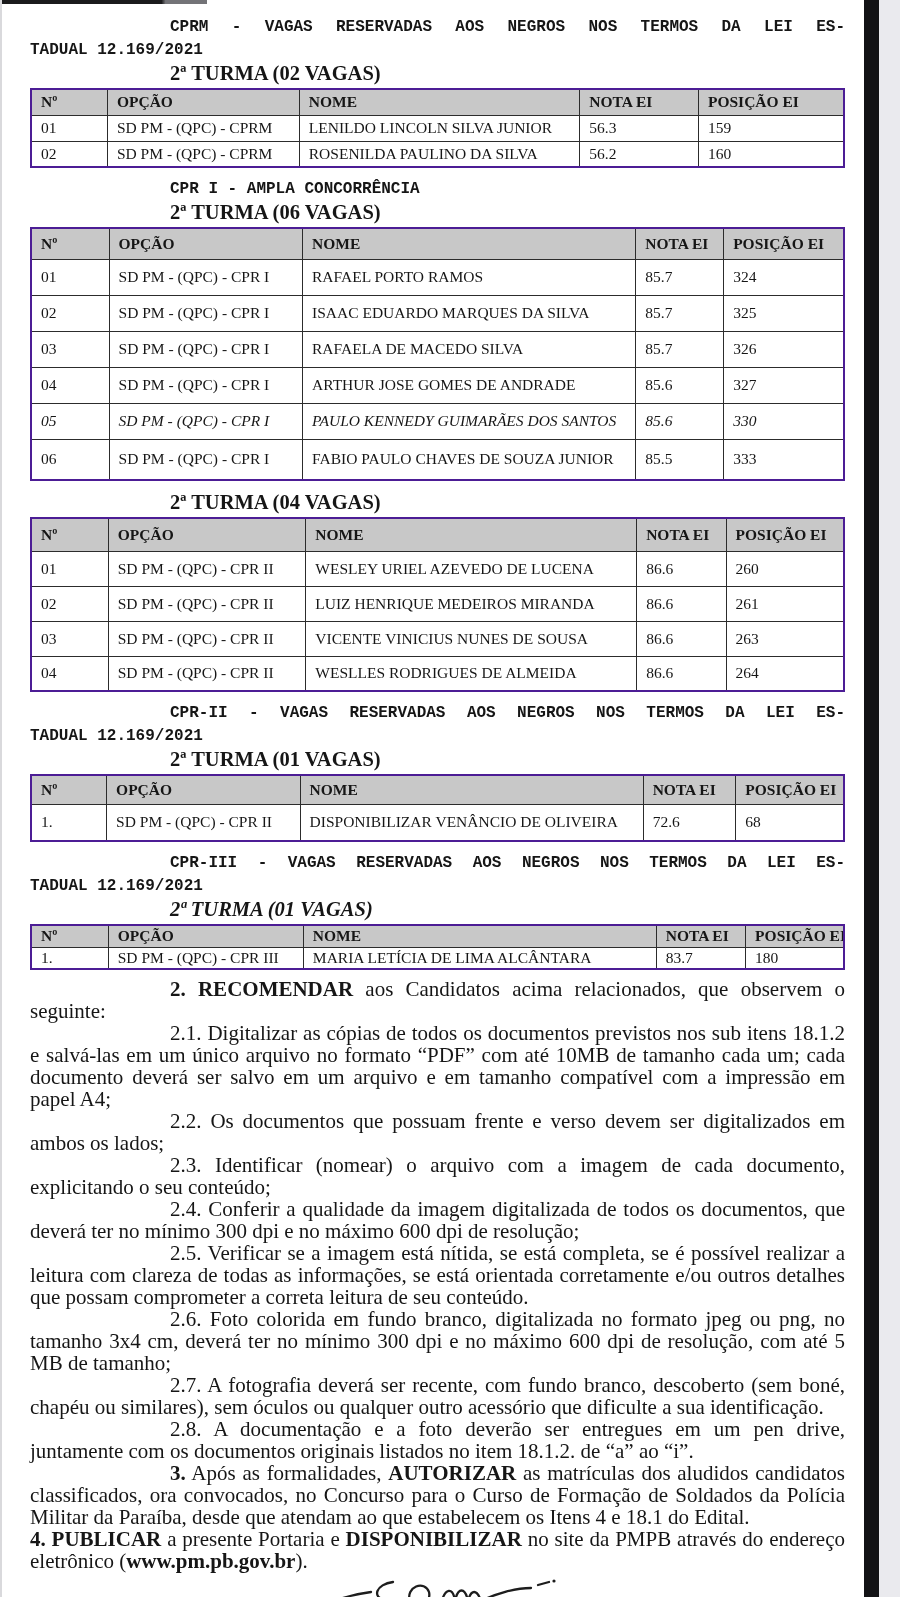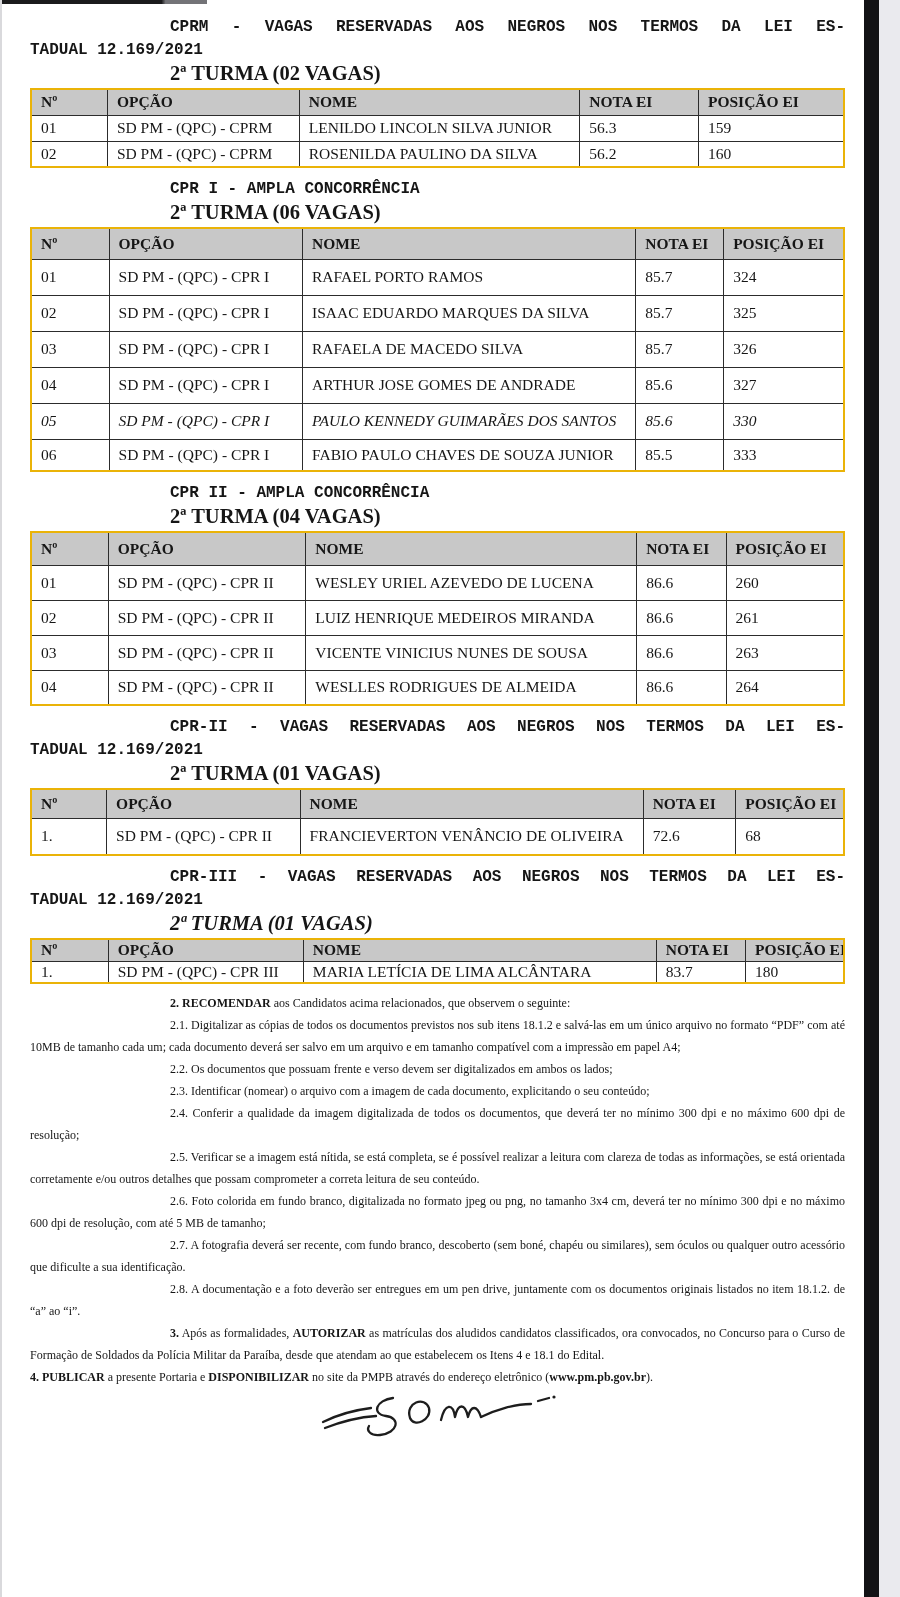--- a/index.html
+++ b/index.html
@@ -10,26 +10,26 @@
   }
   .page{position:absolute;left:30px;top:16px;width:815px;}
   
   .h{font-weight:bold;font-size:16px;line-height:23px;white-space:normal;font-family:Liberation Mono, monospace;}
   .h-just{padding-left:140px;text-align:justify;text-align-last:justify;}
   .h-left{padding-left:140px;}
   .turma{font-weight:bold;font-size:20.5px;line-height:23px;padding-left:140px;}
   .turma.it{font-style:italic;}
   .section + .section{margin-top:10px;}
   
-  table{width:100%;border-collapse:collapse;margin-top:3px;border:2px solid #eab308;table-layout:fixed;}
+  table{width:100%;border-collapse:collapse;margin-top:3px;border:2px solid #4c1d95;table-layout:fixed;}
   th,td{border:1.5px solid #2c2c2c;padding:0 9px;font-size:15.5px;text-align:left;vertical-align:middle;overflow:hidden;white-space:nowrap;}
   th{background:#c8c8c8;font-weight:bold;}
   
   #paragraphs{margin-top:8px;}
-  .para{font-size:12px;line-height:22px;text-align:justify;text-indent:140px;}
+  .para{font-size:21px;line-height:22px;text-align:justify;text-indent:140px;}
   .para.no-indent{text-indent:0;}
   .b{font-weight:bold;}
   .u{}
   
   .signature{position:relative;text-align:center;margin-top:1px;}
   .sig-scribble{display:block;margin:0 auto -13px auto;}
   
   .top-artifact{position:absolute;top:0;left:0;width:207px;height:4px;
     background:linear-gradient(90deg,#1a1a1c 0%,#1a1a1c 78%,#737377 80%,#737377 100%);}
   .left-edge{position:absolute;top:0;left:0;width:2px;height:1597px;background:#d9d9dc;}
@@ -129,32 +129,31 @@
               <td>85.6</td>
               <td>327</td>
             </tr>
             <tr style="height: 36px; font-style: italic;">
               <td>05</td>
               <td>SD PM - (QPC) - CPR I</td>
               <td>PAULO KENNEDY GUIMARÃES DOS SANTOS</td>
               <td>85.6</td>
               <td>330</td>
             </tr>
-            <tr style="height: 32px;">
+            <tr style="height: 41px;">
               <td>06</td>
               <td>SD PM - (QPC) - CPR I</td>
               <td>FABIO PAULO CHAVES DE SOUZA JUNIOR</td>
               <td>85.5</td>
               <td>333</td>
             </tr>
           </tbody>
         </table>
       </div>
       <div class="section-holder section">
-        <div class="h h-left">CPR II - AMPLA CONCORRÊNCIA</div>
         <div class="turma">2ª TURMA (04 VAGAS)</div>
         <table>
           <colgroup>
             <col style="width: 9.5%;">
             <col style="width: 24.3%;">
             <col style="width: 40.7%;">
             <col style="width: 11%;">
             <col style="width: 14.5%;">
           </colgroup>
           <thead>
@@ -216,21 +215,21 @@
               <th>OPÇÃO</th>
               <th>NOME</th>
               <th>NOTA EI</th>
               <th>POSIÇÃO EI</th>
             </tr>
           </thead>
           <tbody>
             <tr style="height: 37px;">
               <td>1.</td>
               <td>SD PM - (QPC) - CPR II</td>
-              <td>FRANCIEVERTON VENÂNCIO DE OLIVEIRA</td>
+              <td>DISPONIBILIZAR VENÂNCIO DE OLIVEIRA</td>
               <td>72.6</td>
               <td>68</td>
             </tr>
           </tbody>
         </table>
       </div>
       <div class="section-holder section">
         <div class="h h-just">CPR-III - VAGAS RESERVADAS AOS NEGROS NOS TERMOS DA LEI ES-</div>
         <div class="h">TADUAL 12.169/2021</div>
         <div class="turma it">2ª TURMA (01 VAGAS)</div>

